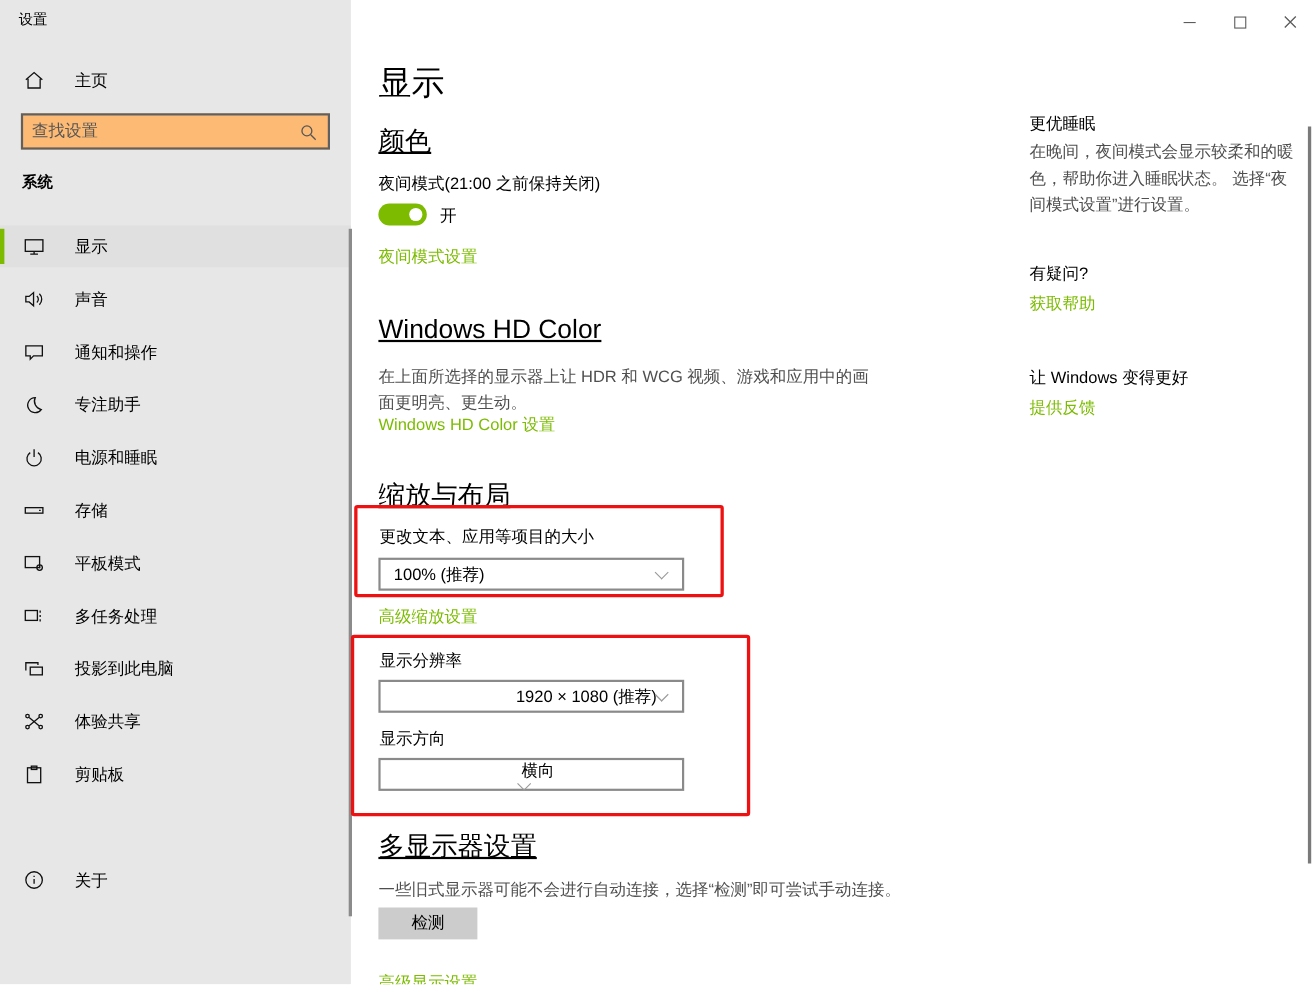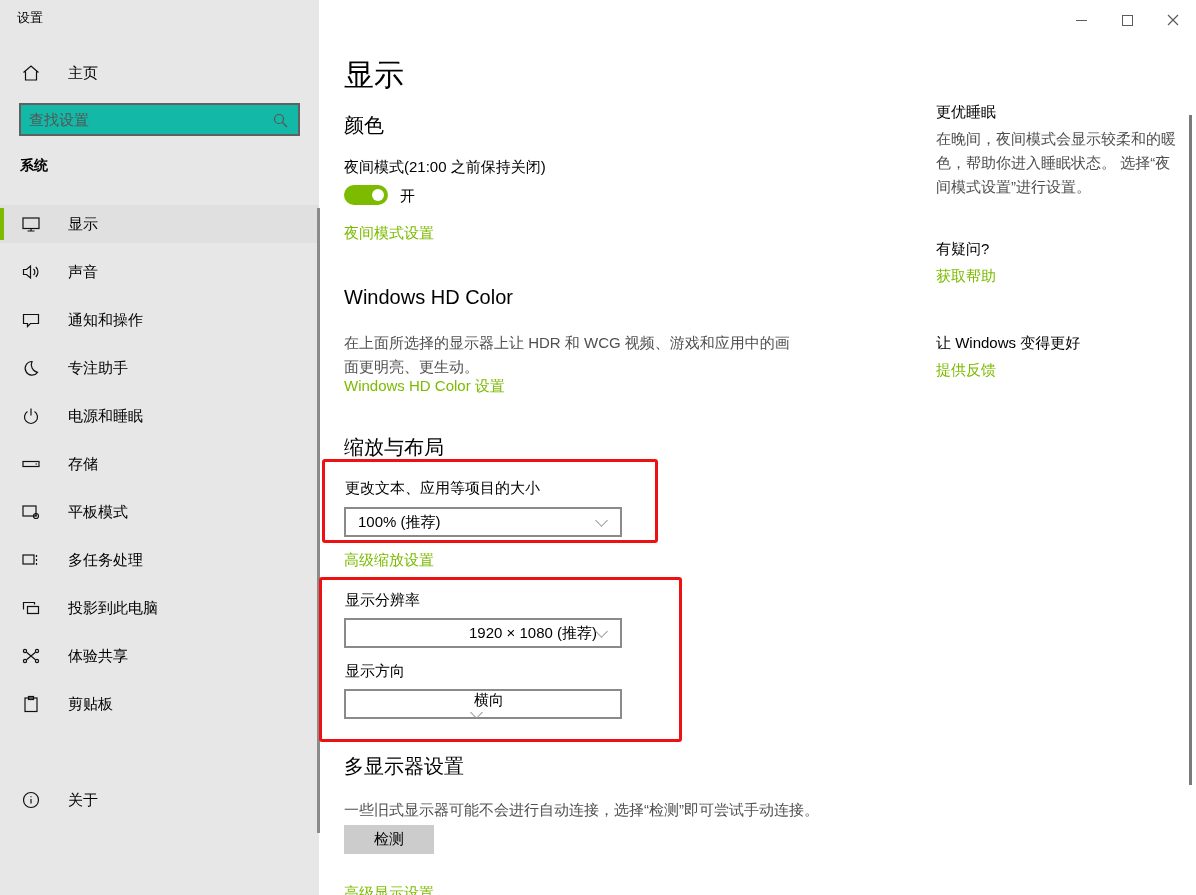--- a/index.html
+++ b/index.html
@@ -9,37 +9,37 @@
 
   
   .sidebar-bg{left:0;top:0;width:319px;height:895px;background:#e7e7e7;}
   .app-title{left:17px;top:9px;font-size:13px;color:#000;}
   .nav-row{left:0;width:319px;height:38px;display:flex;align-items:center;cursor:pointer;}
   .nav-row .ico{width:20px;height:20px;margin-left:21px;flex:0 0 auto;display:flex;align-items:center;justify-content:center;}
   .nav-row .lbl{margin-left:27px;font-size:15px;white-space:nowrap;}
   .nav-row.selected{background:#e0e0e0;}
   .accent-bar{position:absolute;left:0;top:3px;width:4px;height:32px;background:var(--green);}
   .side-section{left:20px;top:157px;font-size:14px;font-weight:bold;}
-  .searchbox{left:19px;top:103px;width:281px;height:33px;background:#14b8a6;border:2px solid #606060;box-sizing:border-box;display:flex;align-items:center;}
+  .searchbox{left:19px;top:103px;width:281px;height:33px;background:#fdba74;border:2px solid #606060;box-sizing:border-box;display:flex;align-items:center;}
   .searchbox input{flex:1;border:none;outline:none;background:transparent;font-size:15px;padding:0 8px;color:#333;font-family:inherit;}
   .searchbox input::placeholder{color:#555;}
   .searchbox .mag{margin-right:10px;}
 
   
   .sb-thumb{width:3px;background:#8b8b8b;}
 
   
   .winctl{top:0;height:40px;width:46px;display:flex;align-items:center;justify-content:center;cursor:pointer;}
   .minus{width:11px;height:1px;background:#5c5c5c;}
   .square{width:9px;height:9px;border:1px solid #5c5c5c;}
 
   
   :root{--green:#7CBB00;--red:#ee1111;}
   .h1{font-size:30px;font-weight:350;}
-  .h2{font-size:20px;font-weight:400;}
+  .h2{font-size:24px;font-weight:400;text-decoration:underline;}
   .h3{font-size:15px;font-weight:400;}
   .body-text{font-size:15px;color:#4f4f4f;line-height:24px;}
   .label{font-size:15px;color:#000;}
   .glink{font-size:15px;color:var(--green);cursor:pointer;}
   .toggle{width:44px;height:20px;border-radius:10px;background:var(--green);position:relative;cursor:pointer;}
   .toggle .knob{position:absolute;right:4px;top:4px;width:12px;height:12px;border-radius:50%;background:#fff;}
   .dropdown{width:278px;height:30px;box-sizing:border-box;border:2px solid #8a8a8a;background:#fff;display:flex;align-items:center;cursor:pointer;}
   .dropdown .val{flex:1;font-size:15px;padding-left:12px;}
   .chev{width:8px;height:8px;border-right:1.5px solid #999;border-bottom:1.5px solid #999;transform:rotate(45deg);margin-right:14px;margin-top:-4px;}
   .btn{width:90px;height:29px;background:#cccccc;border:none;font-size:15px;font-family:inherit;cursor:pointer;display:flex;align-items:center;justify-content:center;}

